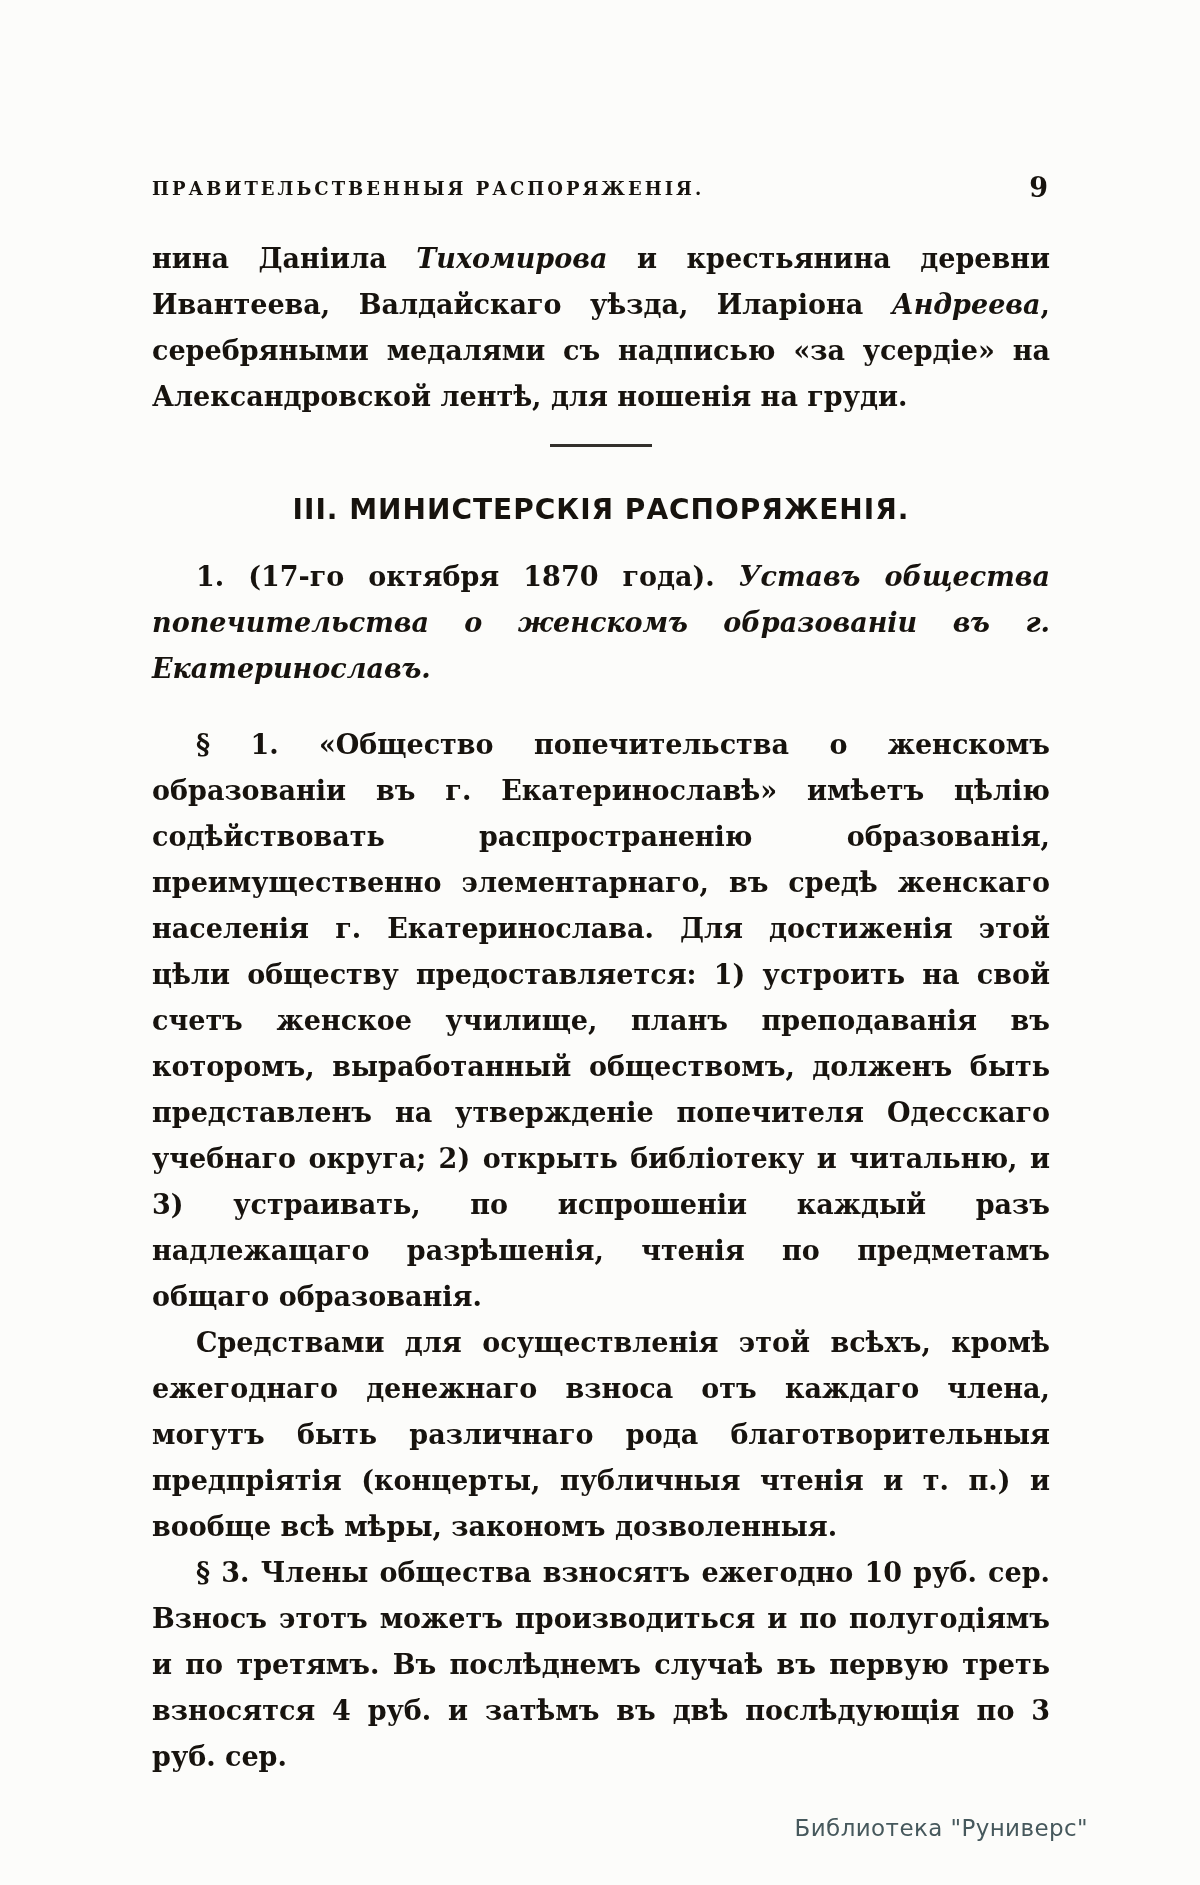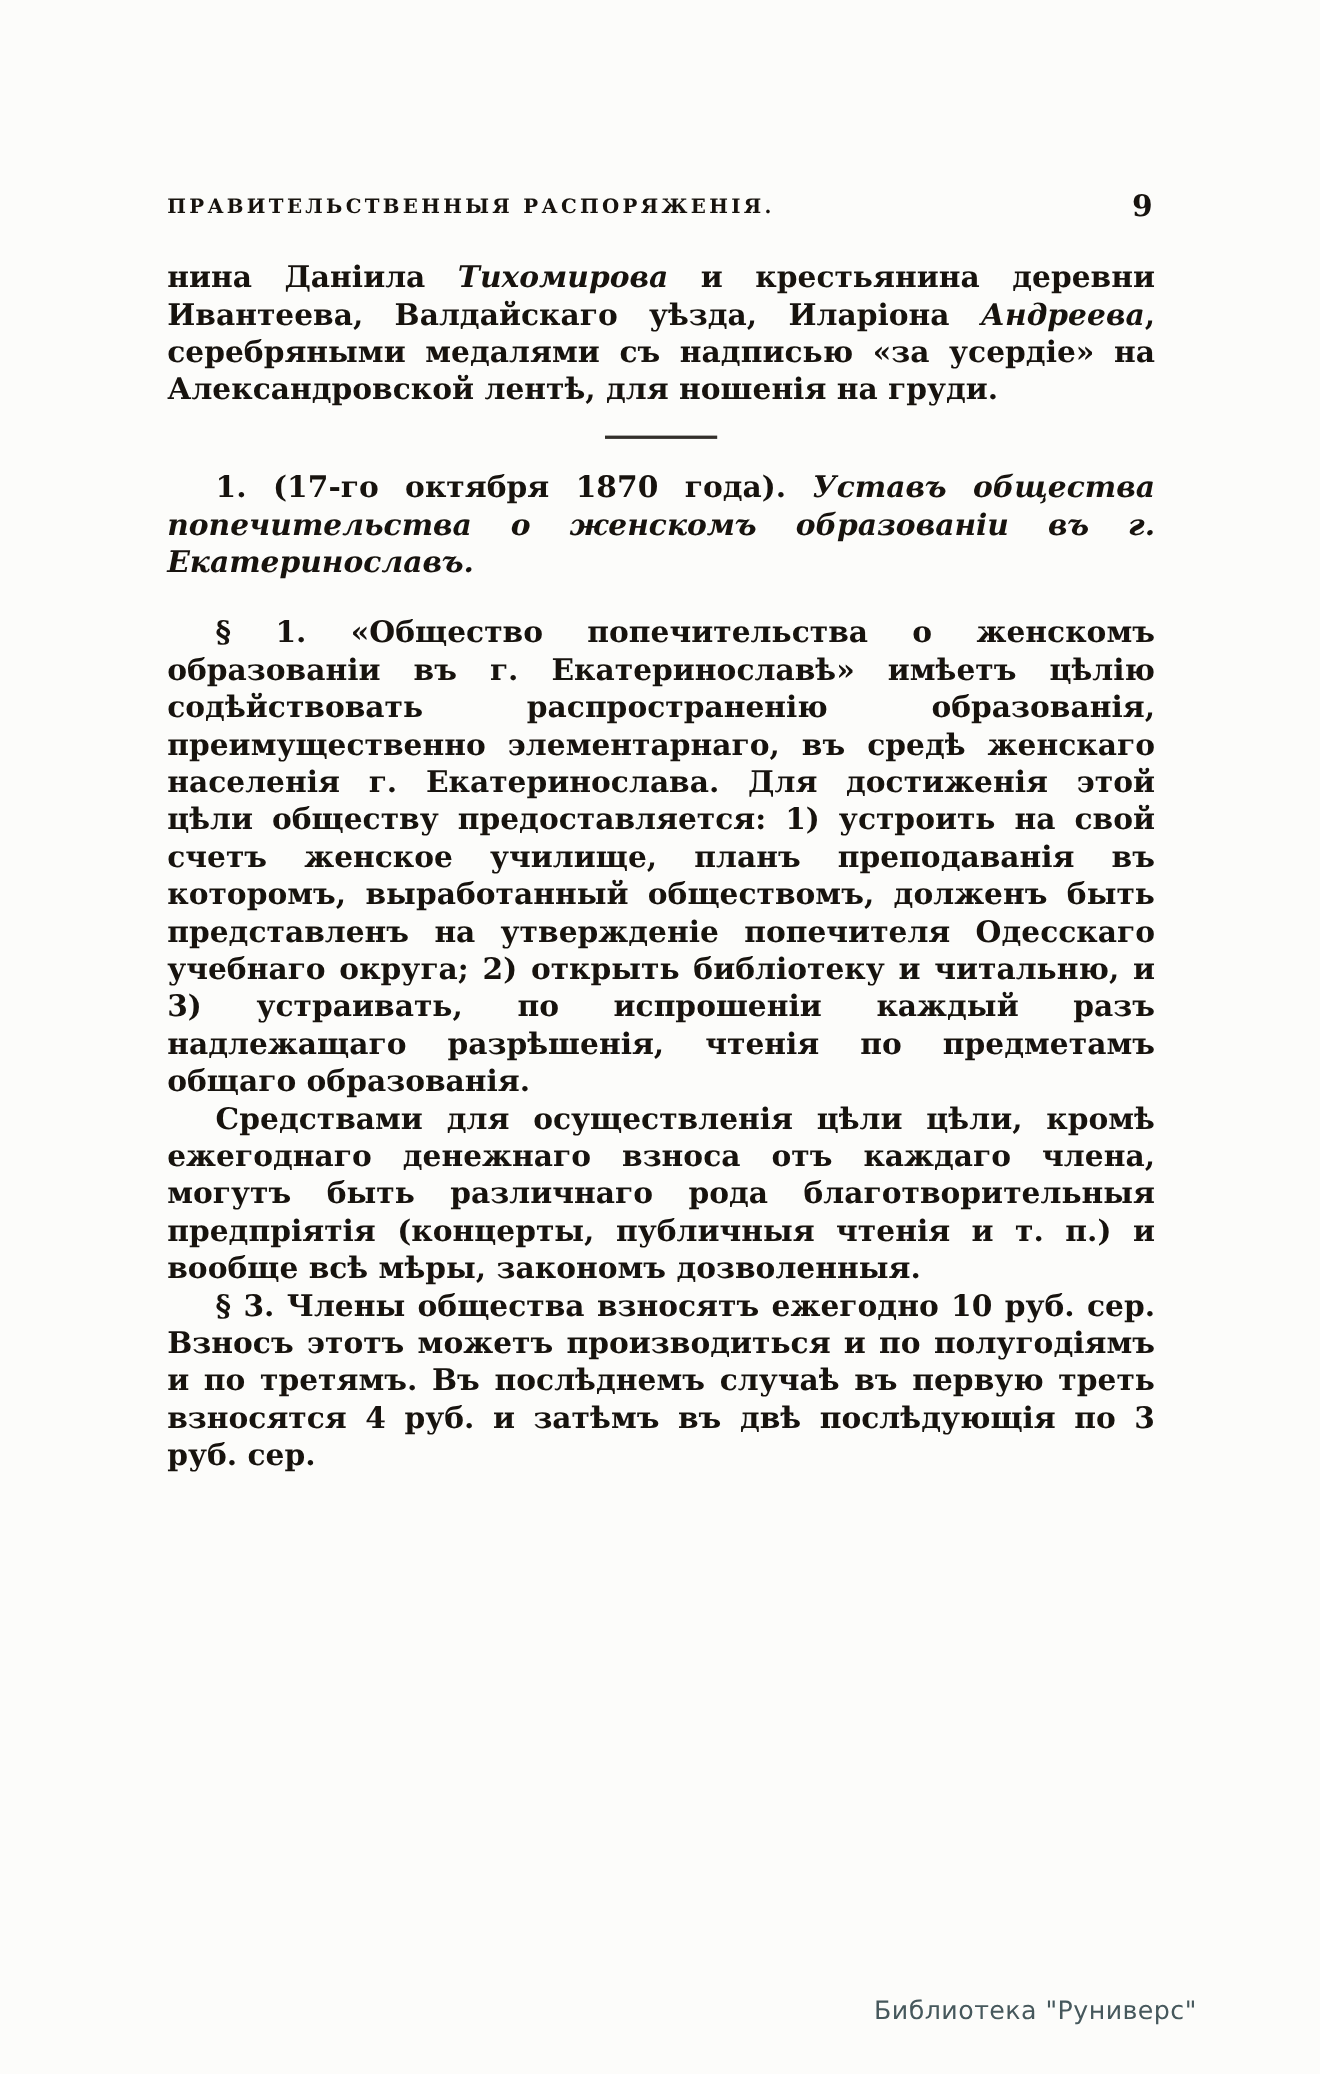--- a/index.html
+++ b/index.html
@@ -28,21 +28,21 @@
     letter-spacing: 3px;
   }
   .page-number {
     position: absolute;
     right: 2px; top: -6px;
     font-size: 27px;
     font-weight: 700;
   }
   .body-text {
     font-size: 27px;
-    line-height: 34px;
+    line-height: 46px;
     text-align: justify;
     font-weight: 600;
     margin: 0;
   }
   .continuation { margin-top: 14px; }
   .indent { text-indent: 44px; }
   .italic { font-style: italic; }
   .divider {
     width: 102px;
     height: 0;
@@ -84,26 +84,27 @@
 
   <div class="header-row">
     <div class="running-header">ПРАВИТЕЛЬСТВЕННЫЯ РАСПОРЯЖЕНІЯ.</div>
     <div class="page-number">9</div>
   </div>
 
   <p class="body-text continuation"><span>нина Даніила </span><span class="italic">Тихомирова</span><span> и крестьянина деревни Ивантеева, Валдайскаго уѣзда, Иларіона </span><span class="italic">Андреева</span><span>, серебряными медалями съ надписью «за усердіе» на Александровской лентѣ, для ношенія на груди.</span></p>
 
   <div class="divider"></div>
 
+  <h1 class="section-heading">III. МИНИСТЕРСКІЯ РАСПОРЯЖЕНІЯ.</h1>
 
   <p class="body-text indent item-heading"><span>1. (17-го октября 1870 года). </span><span class="italic">Уставъ общества попечительства о женскомъ образованіи въ г. Екатеринославъ.</span></p>
 
 
   <p class="body-text indent first-par">§ 1. «Общество попечительства о женскомъ образованіи въ г. Екатеринославѣ» имѣетъ цѣлію содѣйствовать распространенію образованія, преимущественно элементарнаго, въ средѣ женскаго населенія г. Екатеринослава. Для достиженія этой цѣли обществу предоставляется: 1) устроить на свой счетъ женское училище, планъ преподаванія въ которомъ, выработанный обществомъ, долженъ быть представленъ на утвержденіе попечителя Одесскаго учебнаго округа; 2) открыть библіотеку и читальню, и 3) устраивать, по испрошеніи каждый разъ надлежащаго разрѣшенія, чтенія по предметамъ общаго образованія.</p>
 
-  <p class="body-text indent">Средствами для осуществленія цѣли цѣли, кромѣ ежегоднаго денежнаго взноса отъ каждаго члена, могутъ быть различнаго рода благотворительныя предпріятія (концерты, публичныя чтенія и т. п.) и вообще всѣ мѣры, закономъ дозволенныя.</p>
+  <p class="body-text indent">Средствами для осуществленія этой всѣхъ, кромѣ ежегоднаго денежнаго взноса отъ каждаго члена, могутъ быть различнаго рода благотворительныя предпріятія (концерты, публичныя чтенія и т. п.) и вообще всѣ мѣры, закономъ дозволенныя.</p>
 
 
   <p class="body-text indent">§ 3. Члены общества взносятъ ежегодно 10 руб. сер. Взносъ этотъ можетъ производиться и по полугодіямъ и по третямъ. Въ послѣднемъ случаѣ въ первую треть взносятся 4 руб. и затѣмъ въ двѣ послѣдующія по 3 руб. сер.</p>
 
 </div>
 
 <div class="watermark">Библиотека "Руниверс"</div>
 
 </body></html>

